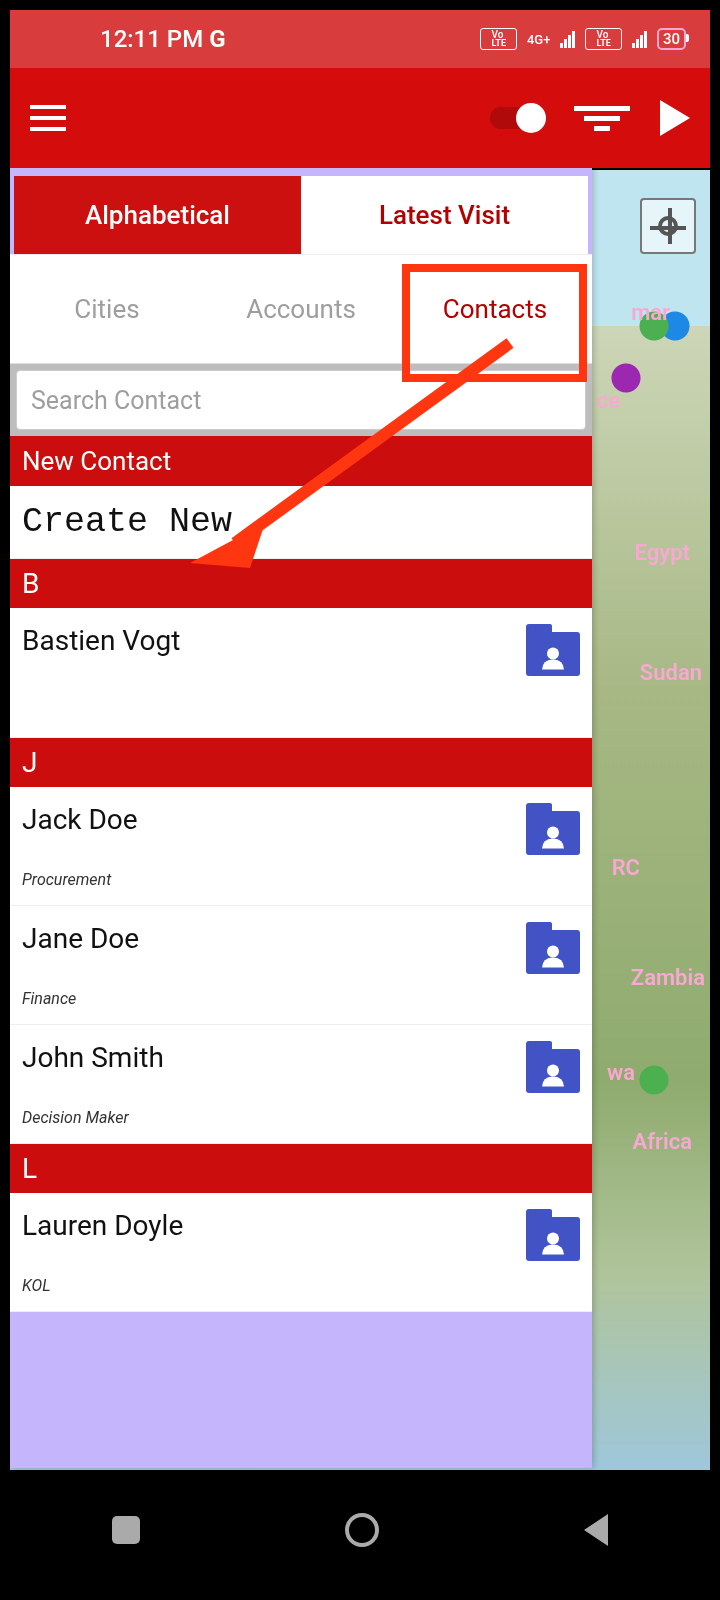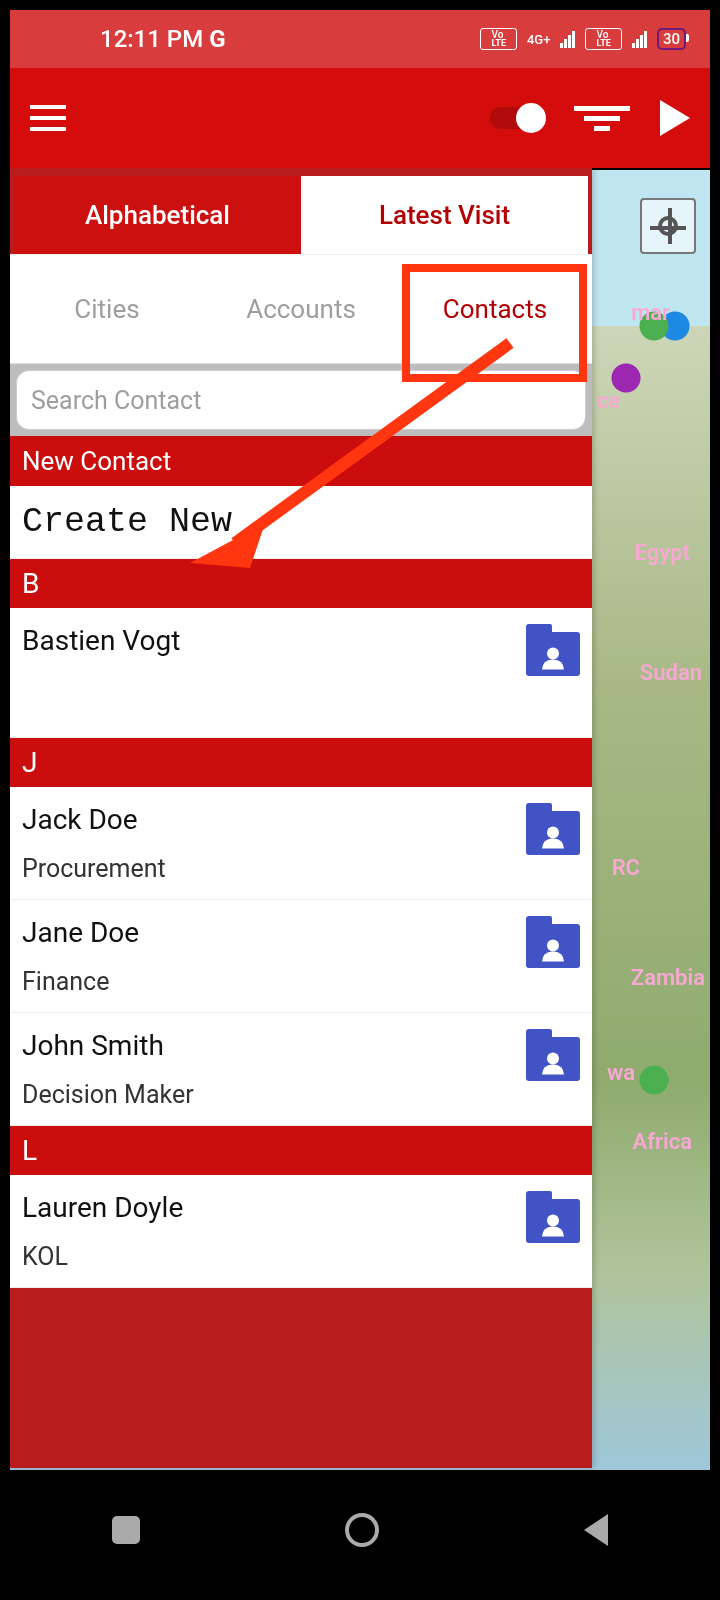--- a/index.html
+++ b/index.html
@@ -51,21 +51,21 @@
     font-weight: 500;
     padding: 0 24px 0 90px;
     z-index: 5;
   }
   .status-bar .right {
     margin-left: auto;
     display: flex; align-items: center; gap: 10px;
     font-size: 18px;
   }
   .bat {
-    border: 2px solid #701a75; border-radius: 5px;
+    border: 2px solid #f9a8d4; border-radius: 5px;
     padding: 0 4px; font-size: 15px; position: relative;
   }
   .bat::after { content:""; position:absolute; right:-5px; top:4px; width:3px; height:8px; background:#fff; border-radius:0 2px 2px 0;}
   .lte { border:1.5px solid #fff; font-size:10px; padding:1px 10px; border-radius:3px; line-height:9px;}
   .lte b{display:block; font-size:9px;}
   .sig { display:inline-flex; align-items:flex-end; gap:1px; height:18px;}
   .sig i{ width:3px; background:#fff; display:inline-block;}
 
   
   .app-bar {
@@ -96,21 +96,21 @@
     border-top: 18px solid transparent;
     border-bottom: 18px solid transparent;
   }
 
   
   .panel {
     position: absolute;
     top: 158px; left: 0;
     width: 582px;
     height: 1300px;
-    background: #b91c1c;
+    background: #c4b5fd;
     z-index: 3;
     box-shadow: 2px 0 6px rgba(0,0,0,0.2);
   }
 
   
   .sort-tabs { display:flex; height:78px; margin:8px 4px 0 4px; background:#fff;}
   .sort-tab {
     flex:1; display:flex; align-items:center; justify-content:center;
     font-size: 26px; font-weight:500;
   }
@@ -144,41 +144,41 @@
     width:185px; height:118px;
     top: 96px; left: 392px;
     z-index: 10;
   }
   
   .arrow-svg{ position:absolute; top:100px; left:170px; width:420px; height:300px; z-index:9; pointer-events:none;}
 
   
   .search-wrap { padding: 6px; background: #bdbdbd; }
   .search {
-    background:#fff; border:1px solid #ccc; border-radius:13px;
+    background:#fff; border:1px solid #ccc; border-radius:4px;
     height:60px; display:flex; align-items:center; padding:8px 14px;
     color:#9e9e9e; font-size:25px;
   }
 
   
   .section-h {
     background:#cc0d0d; color:#fff; font-size:26px;
     padding: 10px 12px;
   }
   .section-h.letter { font-size:28px; padding: 8px 12px; }
 
   .row {
     background:#fff; padding: 16px 12px;
     border-bottom:1px solid #eee;
     display:flex; align-items: flex-start;
     min-height: 70px;
   }
   .row .txt { flex:1; }
   .row .name { font-size:28px; color:#111; }
-  .row .role { font-size:25px; color:#333; margin-top:18px;}
+  .row .role { font-size:16px; color:#333; margin-top:34px;font-style:italic;}
   .row.single { align-items:center; }
   .row.single .name{ font-size:35px;font-family:Liberation Mono, monospace; }
 
   .folder-icon {
     width:54px; height:44px; background:#4253c5; position:relative;
     margin-top: 8px;
     border-radius: 0 3px 3px 3px;
   }
   .folder-icon::before{
     content:""; position:absolute; top:-8px; left:0;

